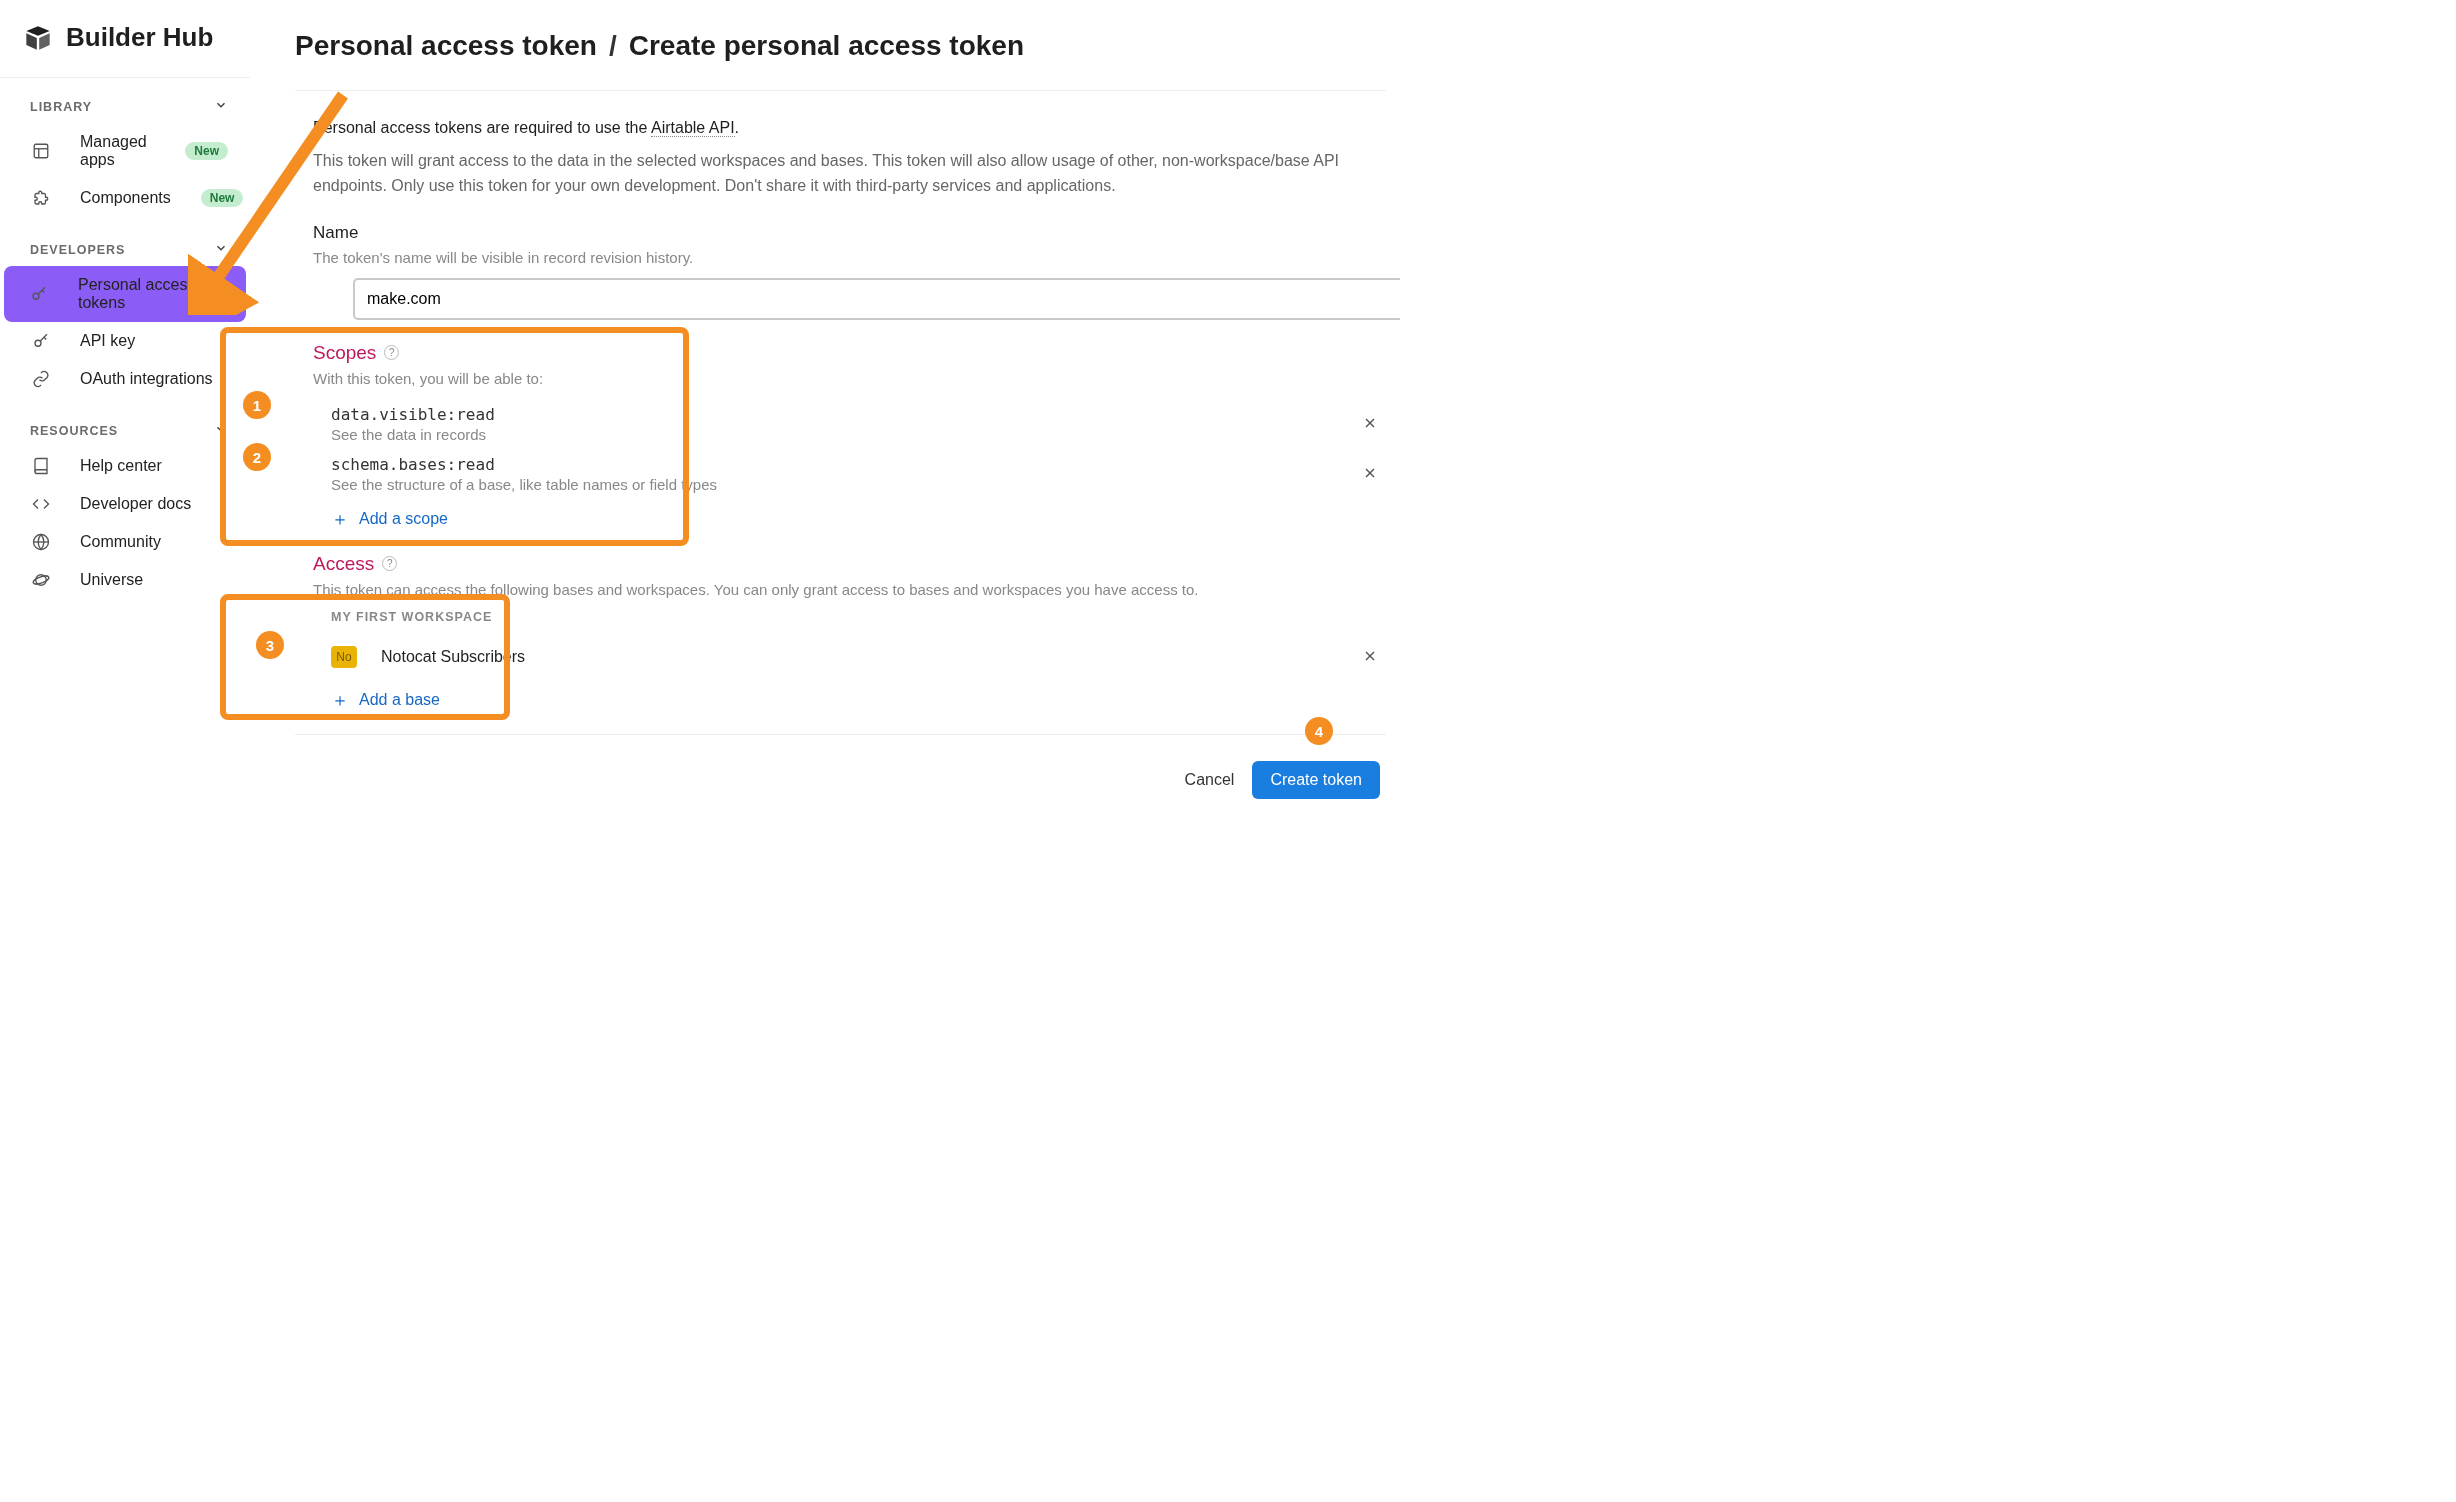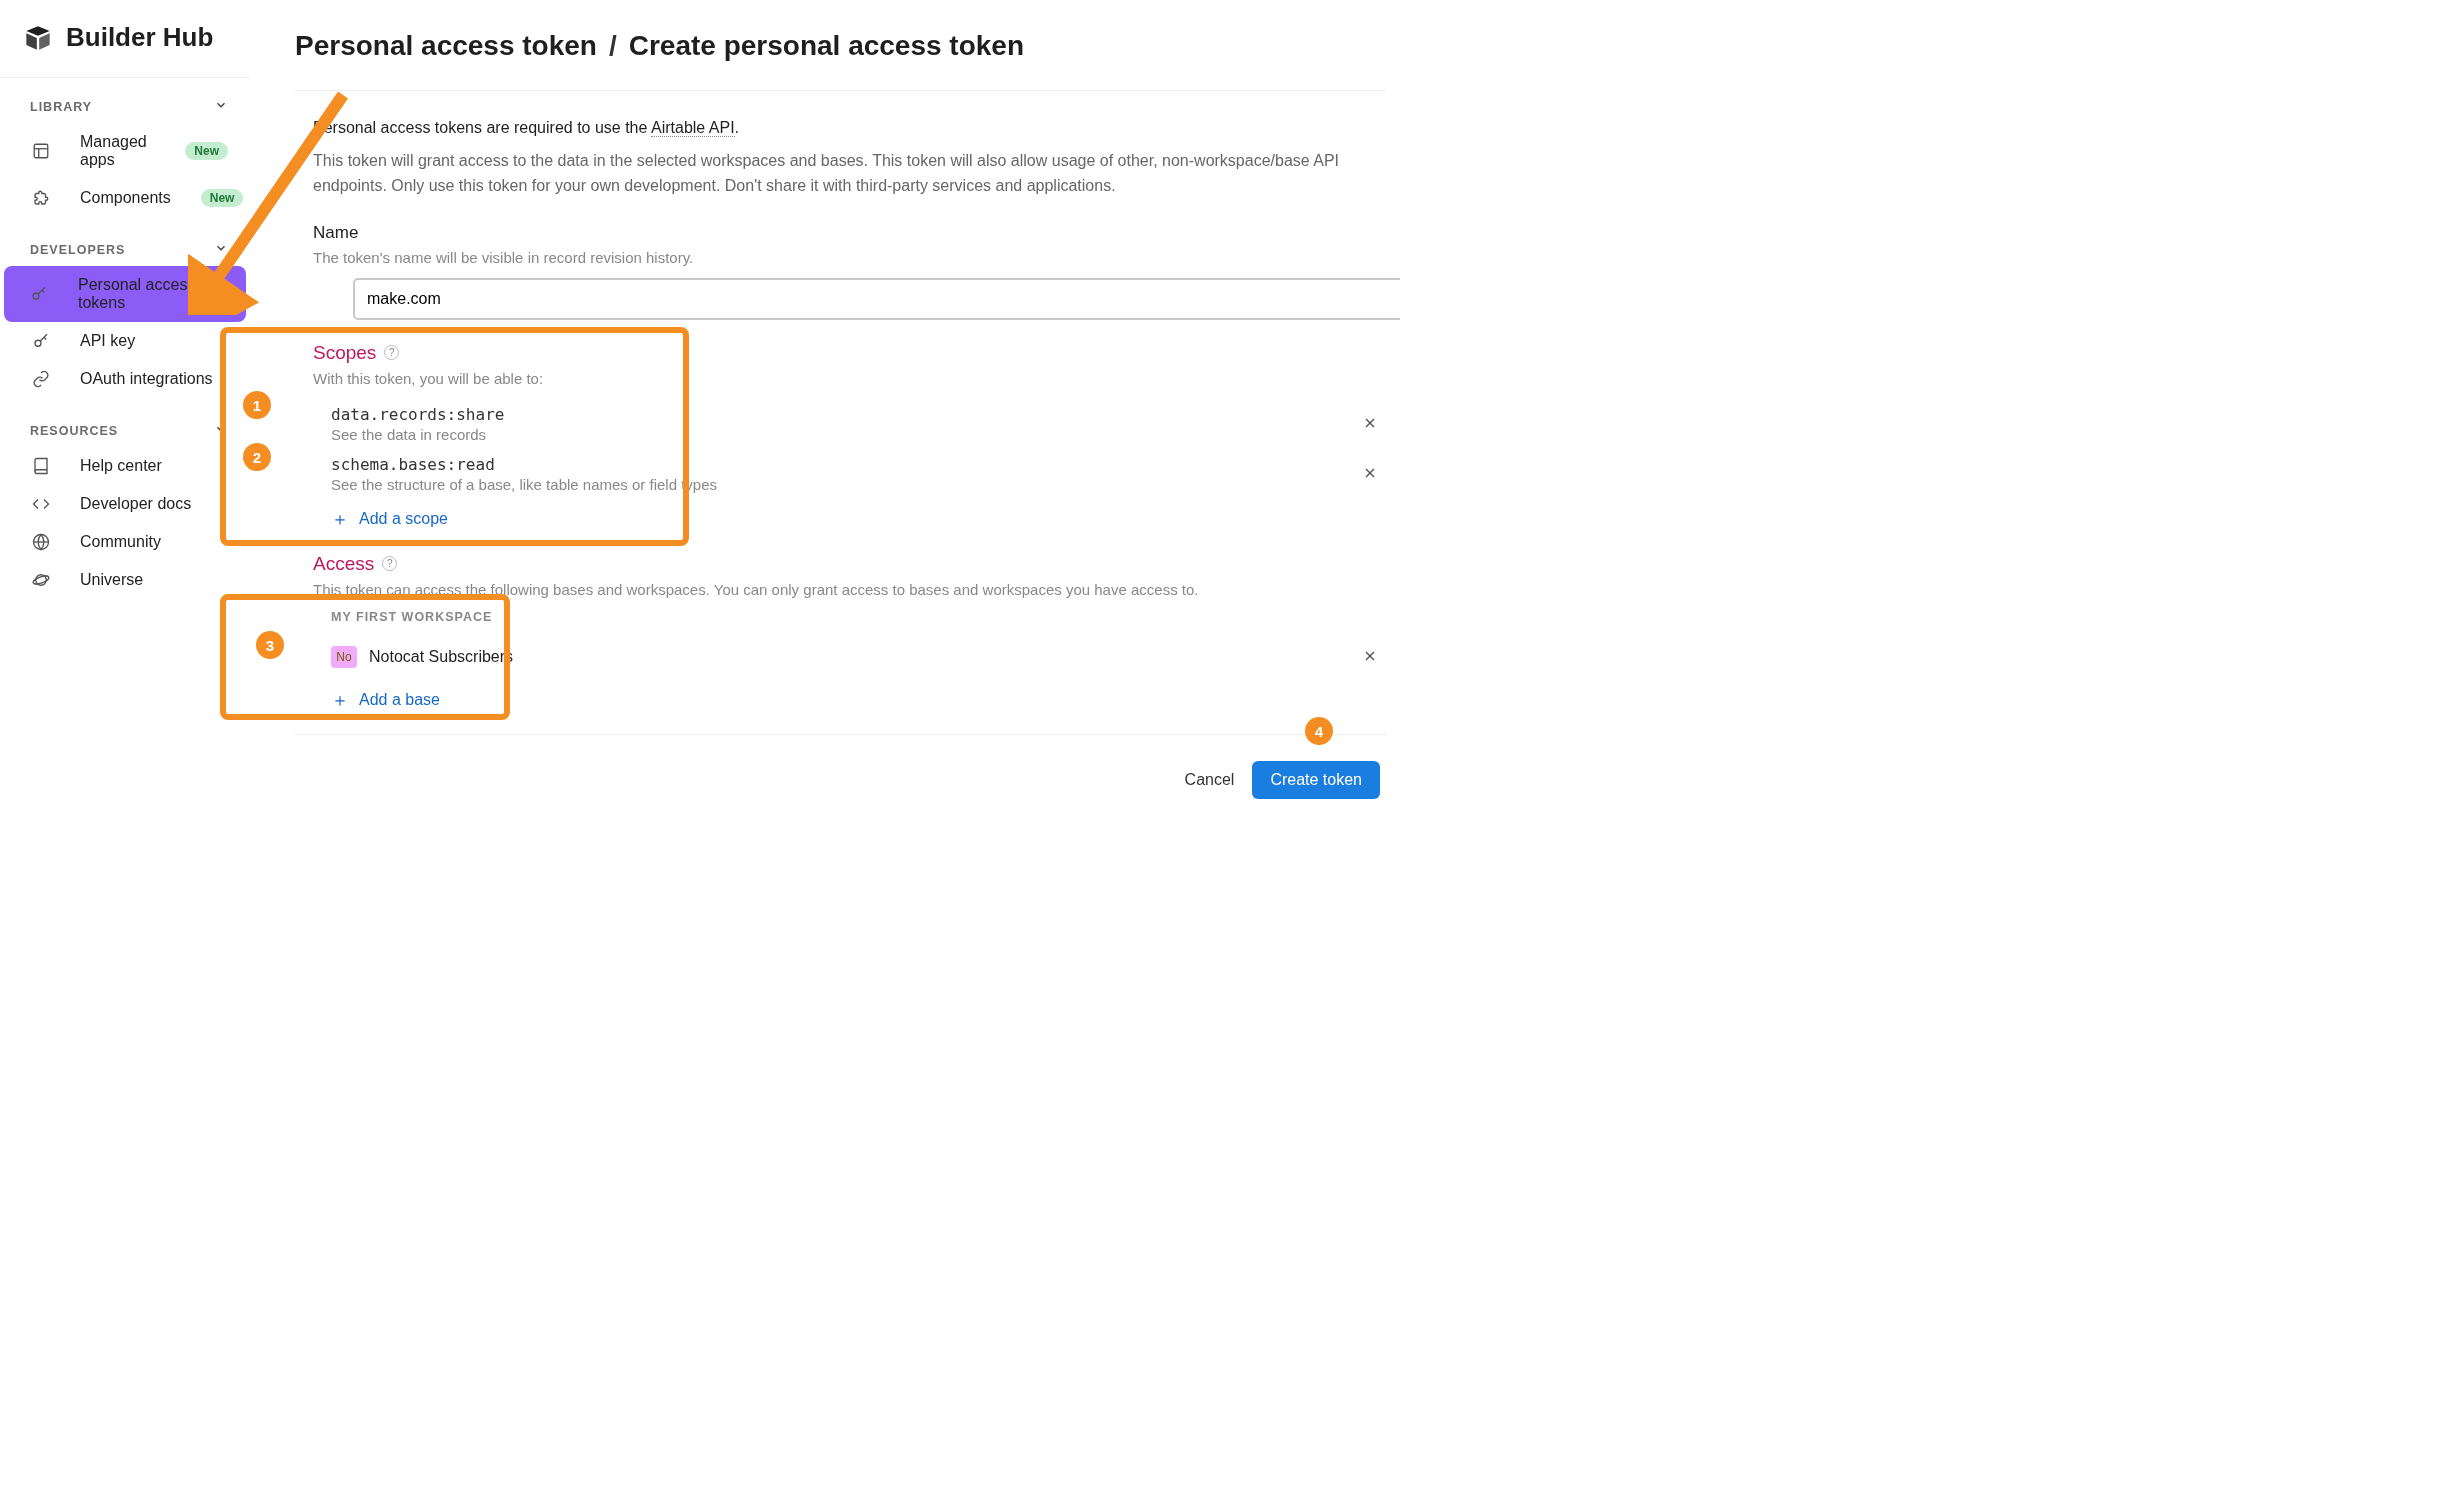--- a/index.html
+++ b/index.html
@@ -199,29 +199,29 @@
     font-size: 12.5px;
     font-weight: 600;
     letter-spacing: 1px;
     color: #888;
     margin-top: 6px;
     margin-bottom: 10px;
   }
   .base-icon {
     width: 26px;
     height: 22px;
-    background: #f0abfc;
+    background: #eab308;
     border-radius: 4px;
     display: flex;
     align-items: center;
     justify-content: center;
     font-size: 12px;
     font-weight: 500;
     color: #7a5a00;
-    margin-right: 12px;
+    margin-right: 24px;
   }
   .actions-row {
     border-top: 1px solid #eee;
     margin-top: 4px;
     padding-top: 26px;
     display: flex;
     justify-content: flex-end;
     gap: 18px;
     align-items: center;
     padding-right: 6px;
@@ -418,21 +418,21 @@
     <div class="form-section" style="position:relative;">
       <div class="section-title-row">
         <span class="section-title">Scopes</span>
         <span class="help-icon">?</span>
       </div>
       <div class="form-hint">With this token, you will be able to:</div>
 
       <div style="padding-left:18px;">
         <div class="scope-row">
           <div class="scope-body">
-            <div class="scope-code">data.records:share</div>
+            <div class="scope-code">data.visible:read</div>
             <div class="scope-desc">See the data in records</div>
           </div>
           <span class="close-x">
             <svg width="16" height="16" viewBox="0 0 24 24" fill="none" stroke="currentColor" stroke-width="2">
                 <line x1="18" y1="6" x2="6" y2="18"></line>
                 <line x1="6" y1="6" x2="18" y2="18"></line>
               </svg>
           </span>
         </div>
         <div class="scope-row">

